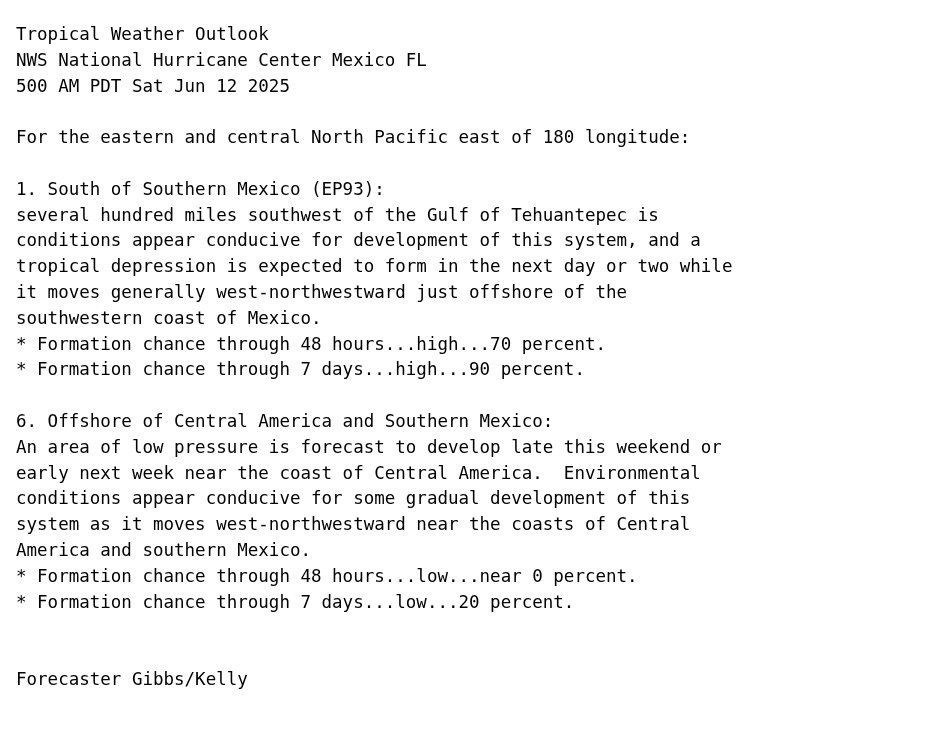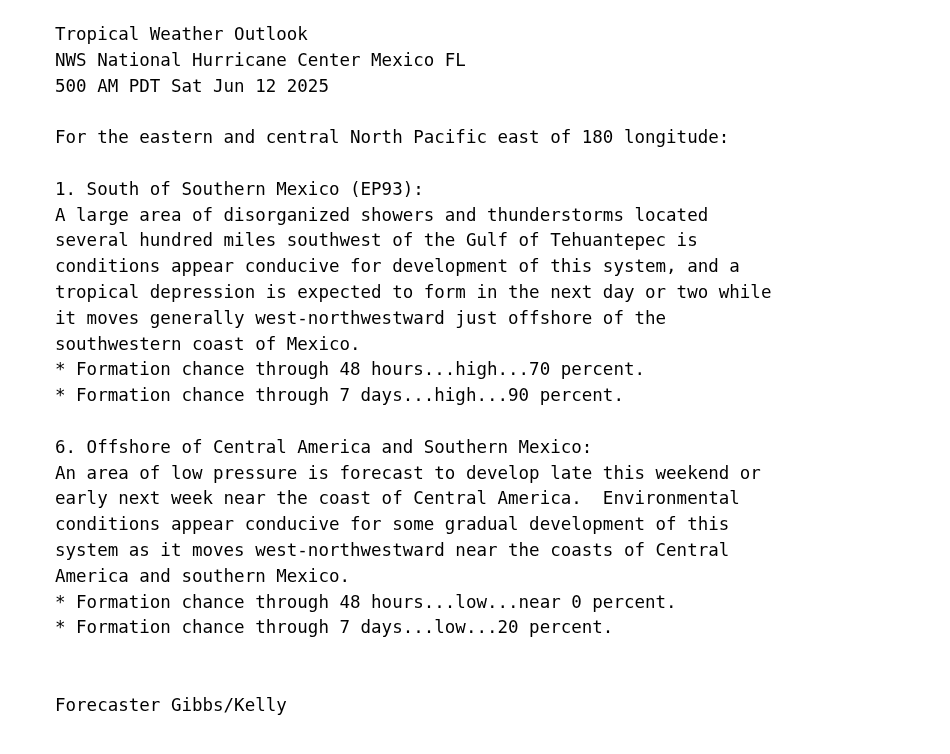--- a/index.html
+++ b/index.html
@@ -8,21 +8,20 @@
     background: #ffffff;
   }
   body {
     width: 950px;
     height: 754px;
     overflow: hidden;
     font-family: "DejaVu Sans Mono", "Liberation Mono", monospace;
   }
   #outlook {
     padding: 22px 0 0 16px;
-    margin-left: 39px;
   }
   .line {
     font-family: "DejaVu Sans Mono", "Liberation Mono", monospace;
     font-size: 17.5px;
     line-height: 25.8px;
     color: #000000;
     white-space: pre;
     letter-spacing: 0px;
   }
   .blank {
@@ -33,21 +32,20 @@
 <body>
 
 <div id="outlook">
   <div class="line">Tropical Weather Outlook</div>
   <div class="line">NWS National Hurricane Center Mexico FL</div>
   <div class="line">500 AM PDT Sat Jun 12 2025</div>
   <div class="line blank"></div>
   <div class="line">For the eastern and central North Pacific east of 180 longitude:</div>
   <div class="line blank"></div>
   <div class="line">1. South of Southern Mexico (EP93):</div>
-  <div class="line">A large area of disorganized showers and thunderstorms located</div>
   <div class="line">several hundred miles southwest of the Gulf of Tehuantepec is</div>
   <div class="line">conditions appear conducive for development of this system, and a</div>
   <div class="line">tropical depression is expected to form in the next day or two while</div>
   <div class="line">it moves generally west-northwestward just offshore of the</div>
   <div class="line">southwestern coast of Mexico.</div>
   <div class="line">* Formation chance through 48 hours...high...70 percent.</div>
   <div class="line">* Formation chance through 7 days...high...90 percent.</div>
   <div class="line blank"></div>
   <div class="line">6. Offshore of Central America and Southern Mexico:</div>
   <div class="line">An area of low pressure is forecast to develop late this weekend or</div>

